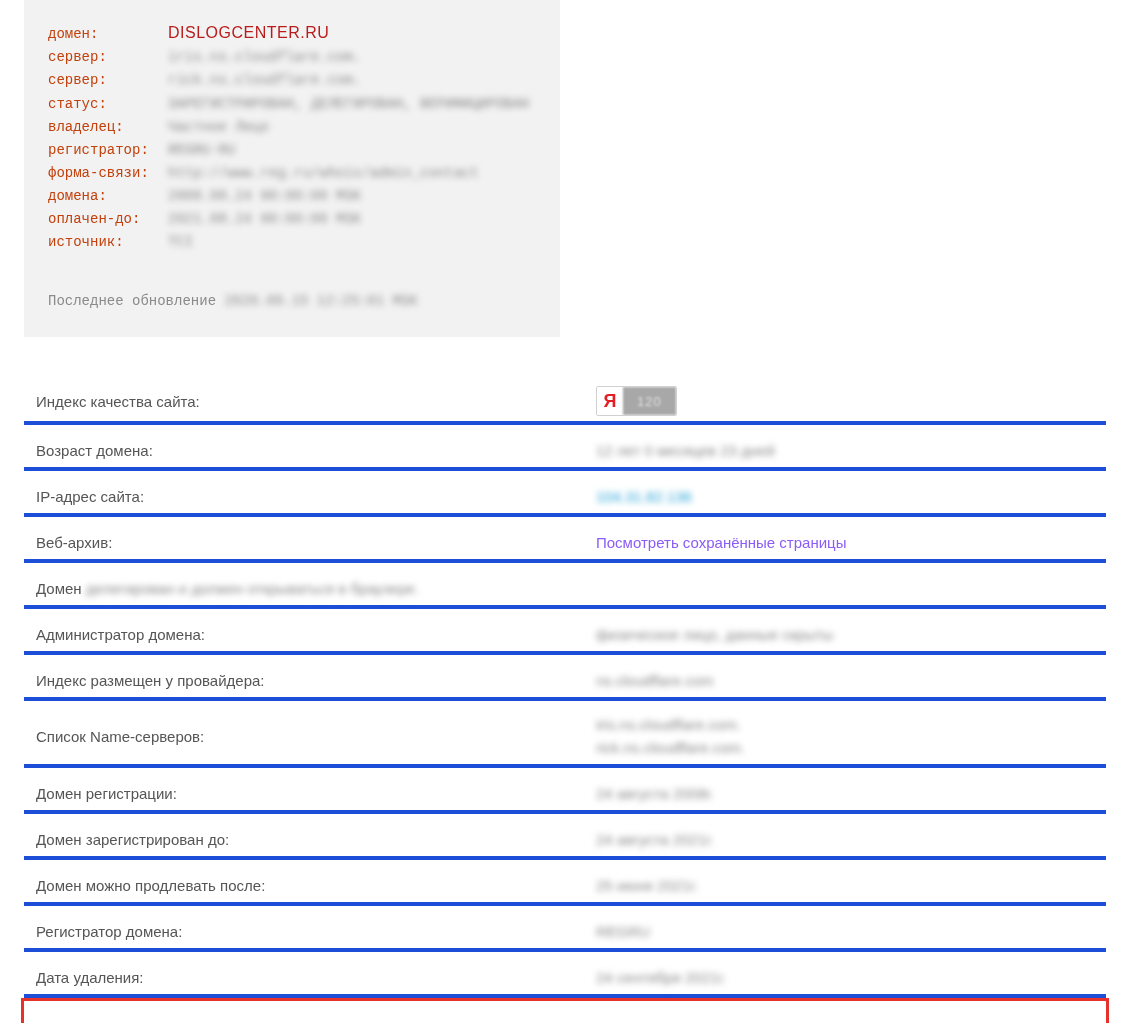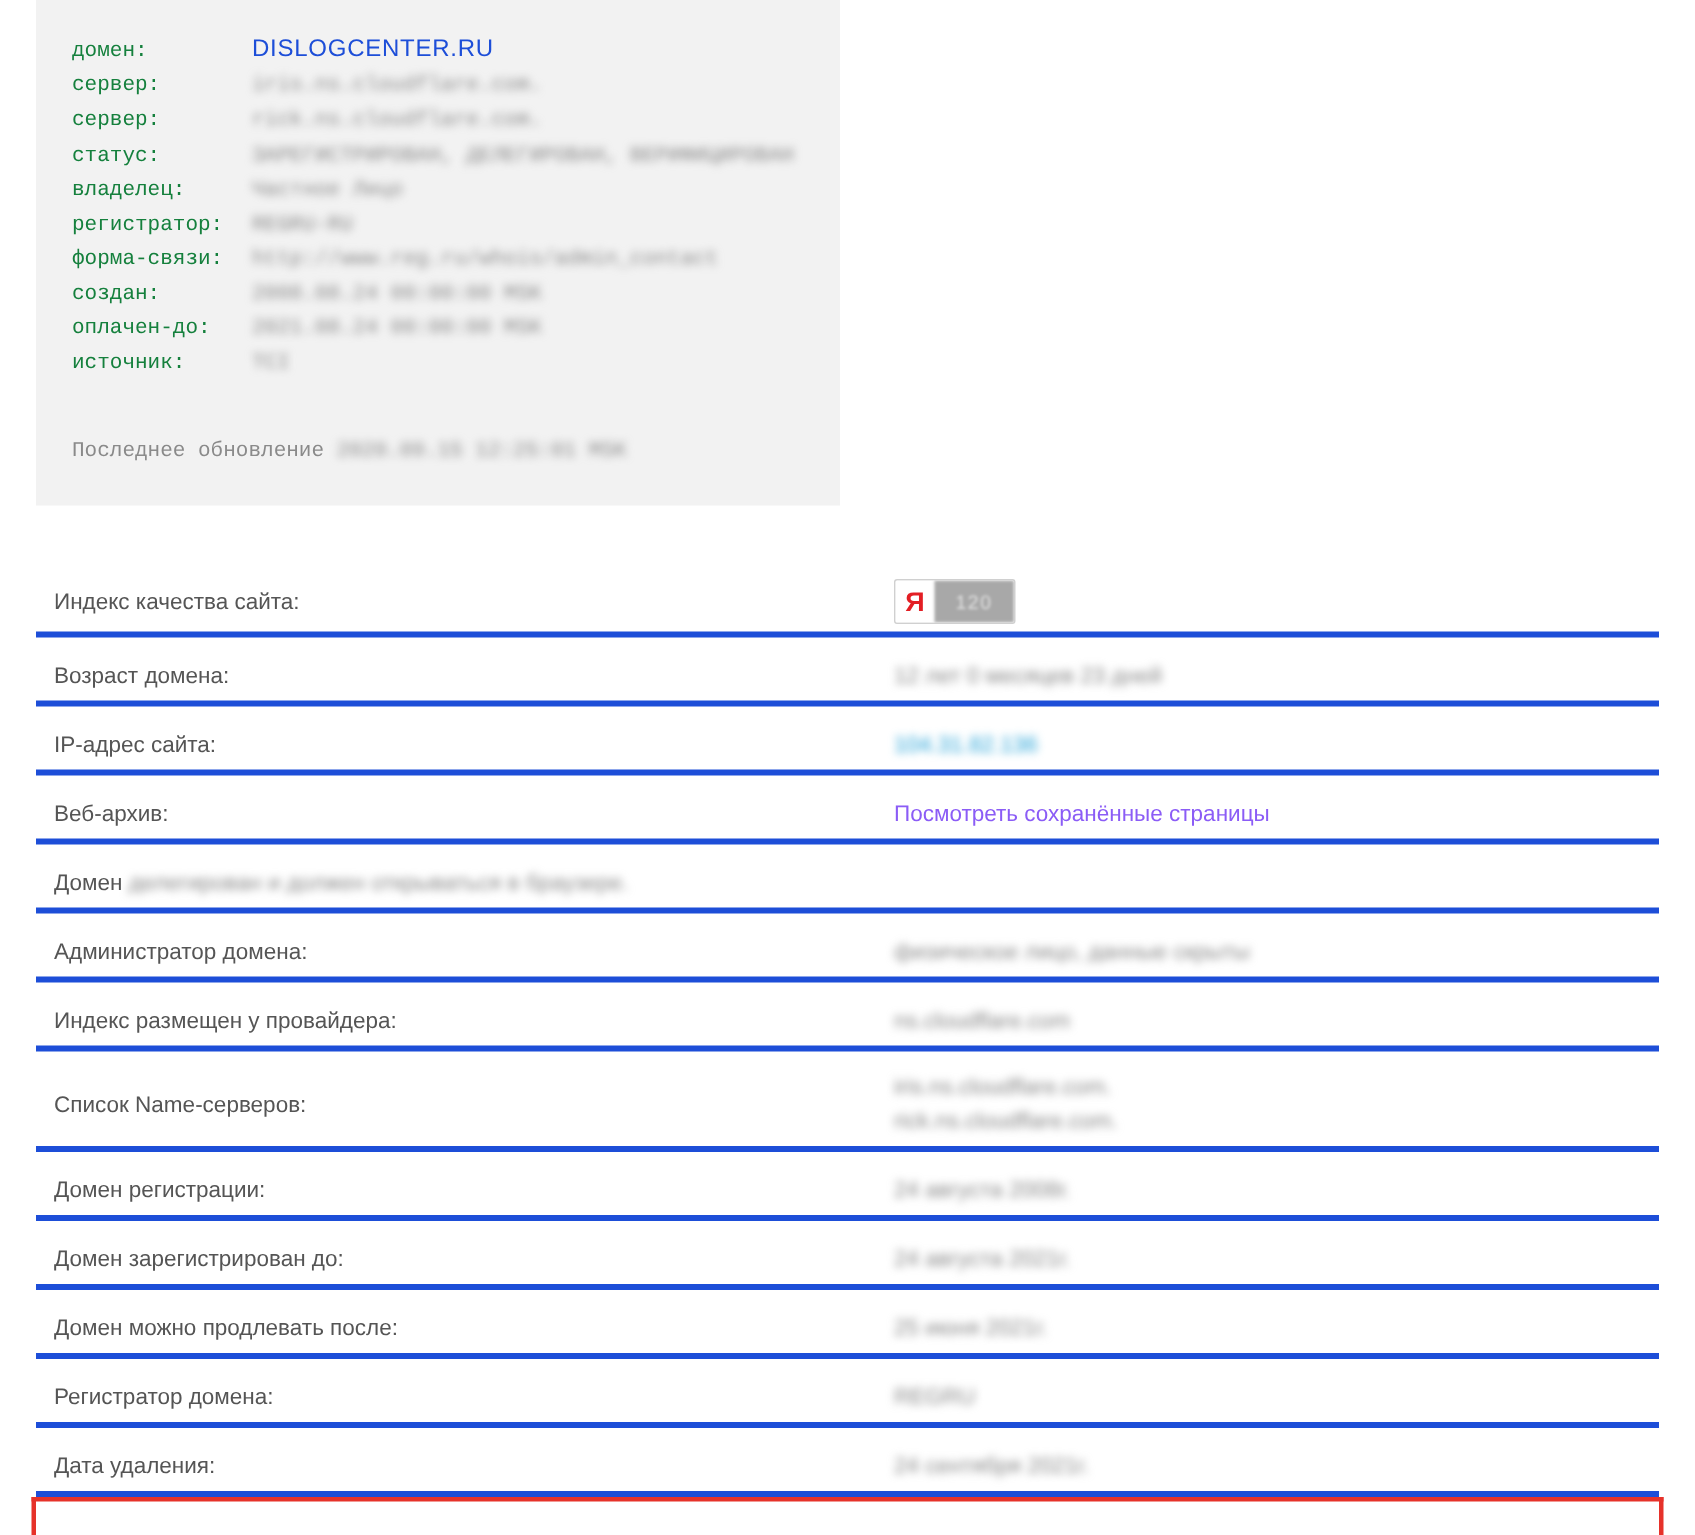--- a/index.html
+++ b/index.html
@@ -16,24 +16,24 @@
     padding: 20px 24px 24px 24px;
     font-family: "Courier New", Courier, monospace;
     font-size: 14px;
     color: #8a8a8a;
     line-height: 1.65;
   }
   .whois-row { white-space: nowrap; }
   .whois-key {
     display: inline-block;
     width: 120px;
-    color: #15803d;
+    color: #c2410c;
   }
   .whois-val { color: #8a8a8a; }
-  .whois-val.domain { color: #1d4ed8; letter-spacing: 0.5px; font-family: Arial, sans-serif; font-size: 16px; }
+  .whois-val.domain { color: #b91c1c; letter-spacing: 0.5px; font-family: Arial, sans-serif; font-size: 16px; }
   .whois-val.blur { filter: blur(3px); }
   .whois-footer { margin-top: 36px; white-space: nowrap; }
   .whois-footer .blur { filter: blur(3px); }
 
   .details {
     margin: 36px 24px 0 24px;
   }
   .drow {
     display: flex;
     border-bottom: 4px solid #1d4ed8;
@@ -102,21 +102,21 @@
 
 <div class="whois-box">
   <div id="whois-rows">
       <div class="whois-row"><span class="whois-key">домен:</span><span class="whois-val domain">DISLOGCENTER.RU</span></div>
       <div class="whois-row"><span class="whois-key">сервер:</span><span class="whois-val blur">iris.ns.cloudflare.com.</span></div>
       <div class="whois-row"><span class="whois-key">сервер:</span><span class="whois-val blur">rick.ns.cloudflare.com.</span></div>
       <div class="whois-row"><span class="whois-key">статус:</span><span class="whois-val blur">ЗАРЕГИСТРИРОВАН, ДЕЛЕГИРОВАН, ВЕРИФИЦИРОВАН</span></div>
       <div class="whois-row"><span class="whois-key">владелец:</span><span class="whois-val blur">Частное Лицо</span></div>
       <div class="whois-row"><span class="whois-key">регистратор:</span><span class="whois-val blur">REGRU-RU</span></div>
       <div class="whois-row"><span class="whois-key">форма-связи:</span><span class="whois-val blur">http://www.reg.ru/whois/admin_contact</span></div>
-      <div class="whois-row"><span class="whois-key">создан:</span><span class="whois-val blur">2008.08.24 00:00:00 MSK</span></div>
+      <div class="whois-row"><span class="whois-key">домена:</span><span class="whois-val blur">2008.08.24 00:00:00 MSK</span></div>
       <div class="whois-row"><span class="whois-key">оплачен-до:</span><span class="whois-val blur">2021.08.24 00:00:00 MSK</span></div>
       <div class="whois-row"><span class="whois-key">источник:</span><span class="whois-val blur">TCI</span></div>
     </div>
   <div class="whois-footer">
     <span>Последнее обновление </span><span class="blur">2020.09.15 12:25:01 MSK</span>
   </div>
 </div>
 
 <div class="details">
 

